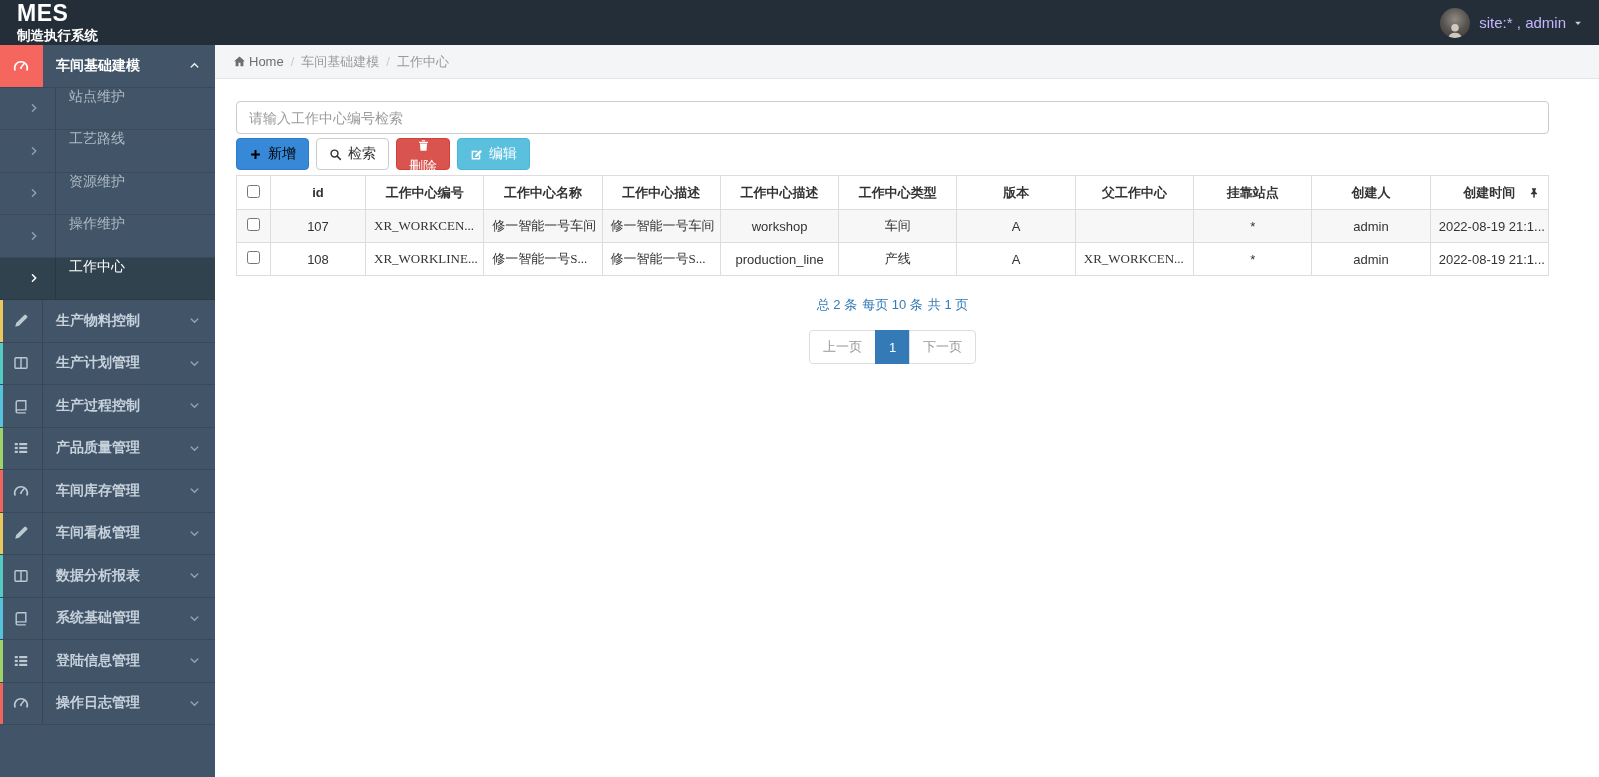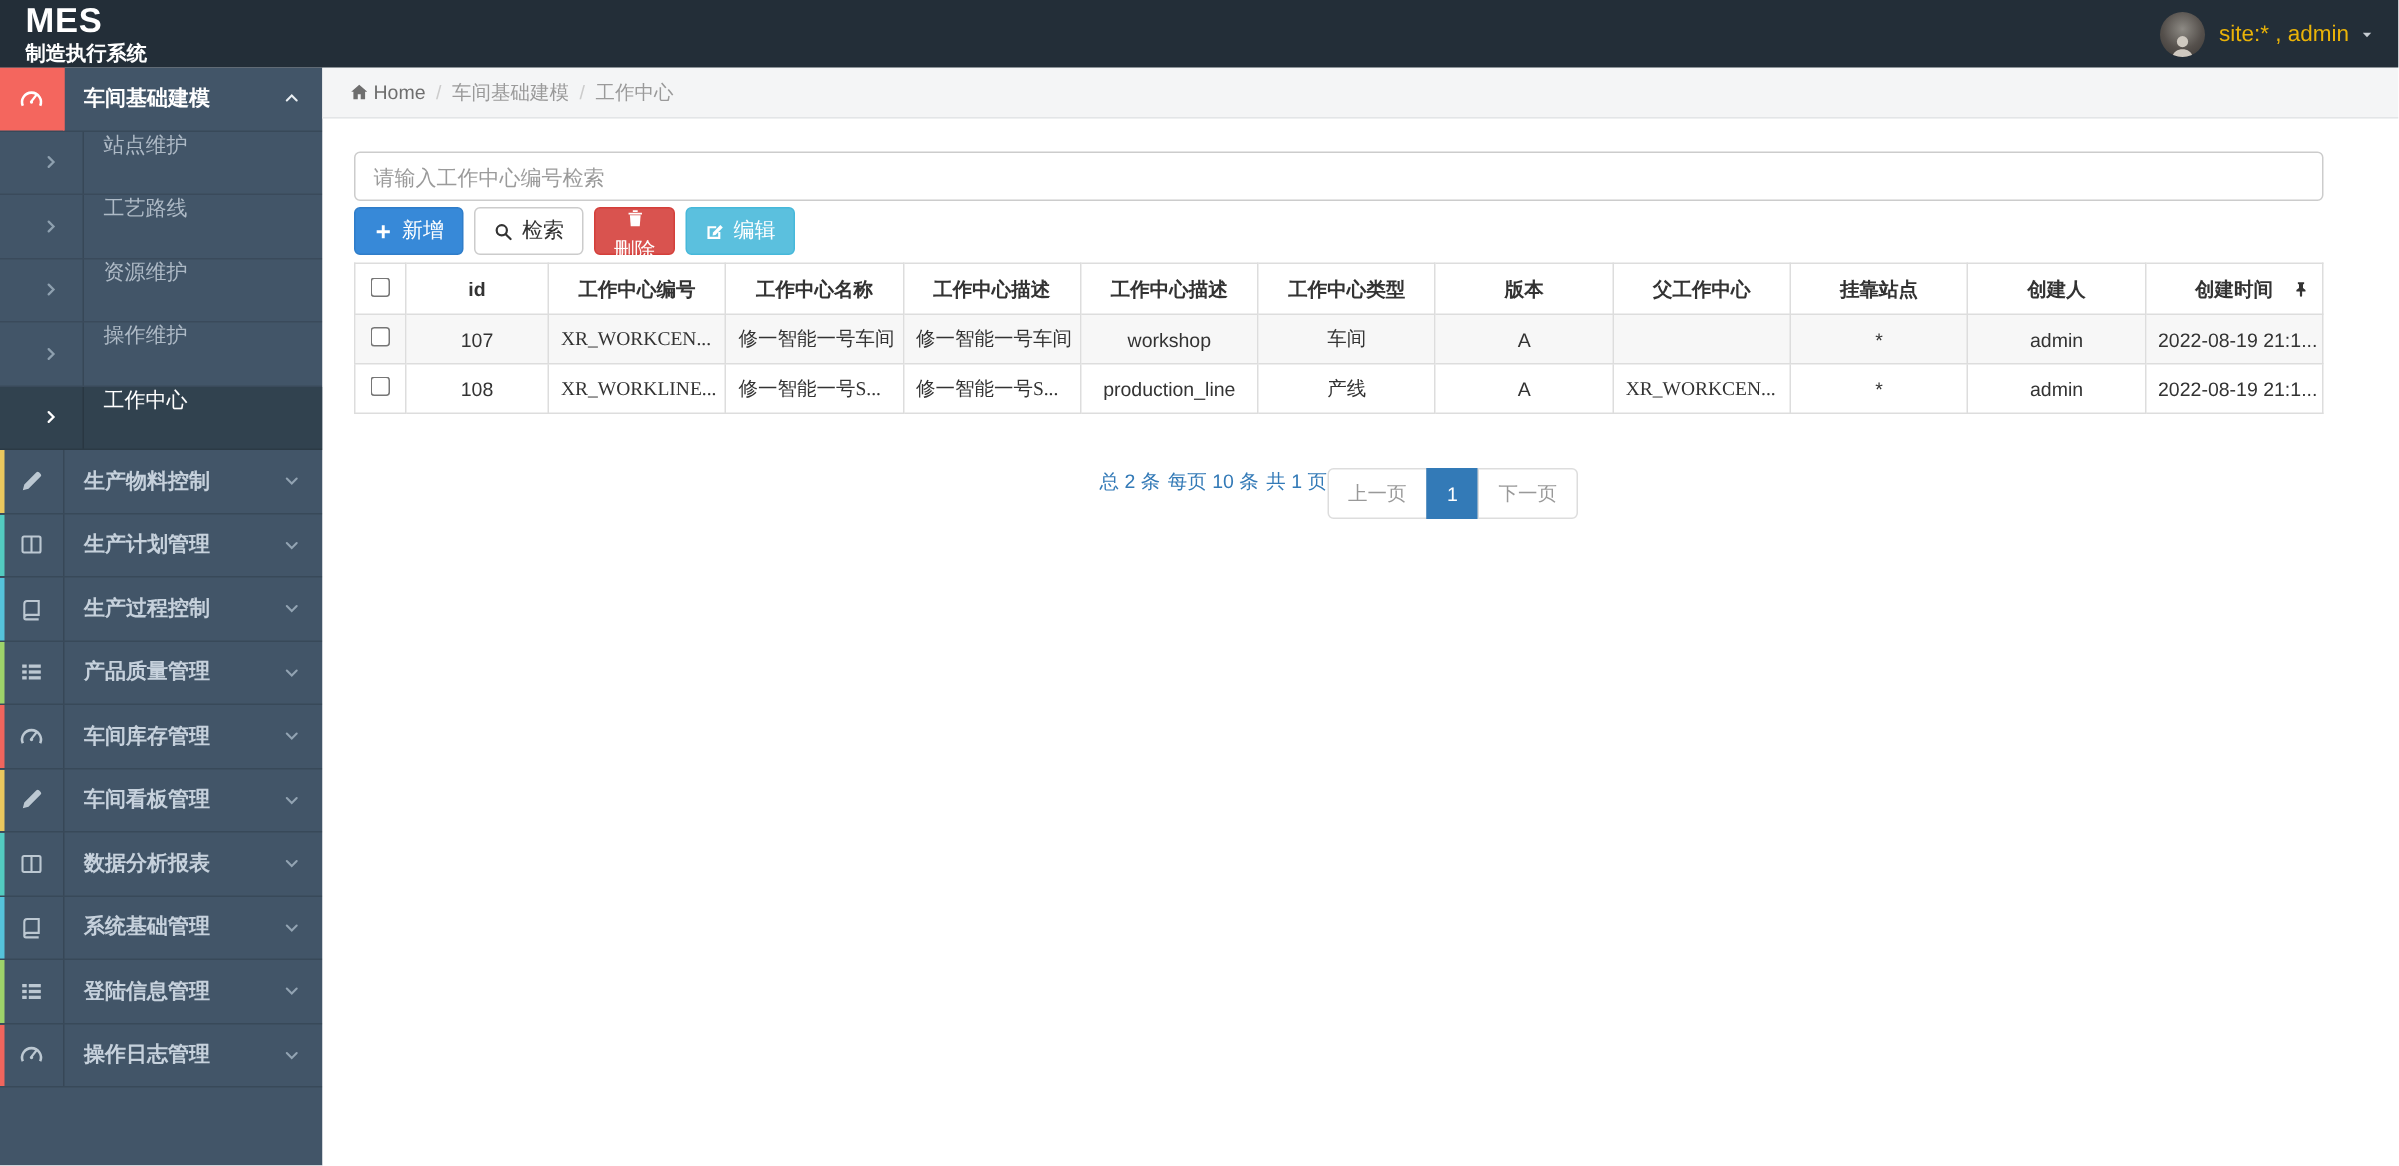--- a/index.html
+++ b/index.html
@@ -7,21 +7,21 @@
   html,body { width:1599px; height:777px; overflow:hidden; }
   body { font-family:"Liberation Sans","DejaVu Sans",sans-serif; background:#fff; position:relative; }
   svg { width:1em; height:1em; display:block; }
 
   
   .navbar { position:absolute; top:0; left:0; right:0; height:45px; background:#232e38;
             display:flex; align-items:center; justify-content:space-between; padding:0 16px; z-index:30; }
   .logo { display:flex; align-items:baseline; color:#fff; cursor:pointer;flex-direction:column; }
   .logo-main { font-size:23px; font-weight:bold; letter-spacing:.5px; }
   .logo-sub { font-size:13.5px; font-weight:bold; margin-left:1px; }
-  .user-box { display:flex; align-items:center; gap:9px; color:#eab308; font-size:15px; cursor:pointer; }
+  .user-box { display:flex; align-items:center; gap:9px; color:#c4b5fd; font-size:15px; cursor:pointer; }
   .avatar { width:30px; height:30px; border-radius:50%; overflow:hidden;
             background:radial-gradient(circle at 50% 38%, #8d8a84 0%, #55504c 55%, #3a3734 100%);
             display:flex; align-items:flex-end; justify-content:center; }
   .avatar .ic { font-size:20px; color:#cfc9c0; margin-bottom:-3px; }
   .user-caret { font-size:10px; color:#c7cdd3; margin-left:-2px; }
 
   
   .sidebar { position:absolute; top:45px; left:0; bottom:0; width:215px; background:#425568; }
   .m-item { height:42.5px; display:flex; align-items:center; border-bottom:1px solid rgba(0,0,0,.14); cursor:pointer; }
   .icell { width:43px; align-self:stretch; flex:none; display:flex; align-items:center; justify-content:center;
@@ -60,37 +60,37 @@
 
   .main { padding:22px 50px 0 21px; }
   .search-input { width:100%; height:33px; border:1px solid #ccc; border-radius:4px;
                   padding:6px 12px; font-size:14px; color:#555; outline:none; }
   .search-input::placeholder { color:#9b9b9b; }
 
   .toolbar { margin-top:4px; display:flex; gap:7px; }
   .btn { height:32px; padding:0 12px; border-radius:4px; font-size:14px; display:inline-flex;
          align-items:center; gap:6px; border:1px solid transparent; cursor:pointer; font-family:inherit; }
   .btn .ic { font-size:13px; }
-  .btn-primary { background:#3789d8; border-color:#2f7dc9; color:#ffffff; }
+  .btn-primary { background:#3789d8; border-color:#2f7dc9; color:#000000; }
   .btn-default { background:#fff; border-color:#ccc; color:#333; }
   .btn-danger  { background:#d9534f; border-color:#d43f3a; color:#fff;flex-direction:column; }
   .btn-info    { background:#5bc0de; border-color:#46b8da; color:#fff; }
 
   .table-wrap { margin-top:5px; }
   table { width:100%; border-collapse:collapse; table-layout:fixed; font-size:13px; color:#333; }
   th,td { border:1px solid #ddd; padding:0 8px; height:33px; text-align:center;
           overflow:hidden; white-space:nowrap; }
   th { font-weight:bold; height:34px; cursor:pointer; background:#fff; }
   tbody tr.striped { background:#f7f7f7; }
   td.al { text-align:left;font-family:Liberation Serif, serif; }
   .th-flex { display:flex; align-items:center; justify-content:center; gap:8px; position:relative; }
   .pin { font-size:12px; color:#333; position:absolute; right:0; }
   input[type="checkbox"] { width:13px; height:13px; cursor:pointer; }
 
-  .pager { margin-top:20px; display:flex; justify-content:center; align-items:center; }
+  .pager { margin-top:20px; display:flex; justify-content:flex-start; align-items:center;flex-direction:column; }
   .pager-summary { color:#337ab7; font-size:13px; display:flex; gap:5px; }
   .pager-summary .pp { cursor:pointer; }
   .page-group { display:inline-flex; }
   .page-btn { padding:7px 13px; border:1px solid #ddd; background:#fff; color:#999;
               font-size:13px; margin-left:-1px; cursor:pointer; font-family:inherit;margin-top:16px; }
   .page-btn.first { border-radius:4px 0 0 4px; margin-left:0; }
   .page-btn.last  { border-radius:0 4px 4px 0; }
   .page-btn.active { background:#337ab7; border-color:#337ab7; color:#fff; }
 </style>
 </head>

